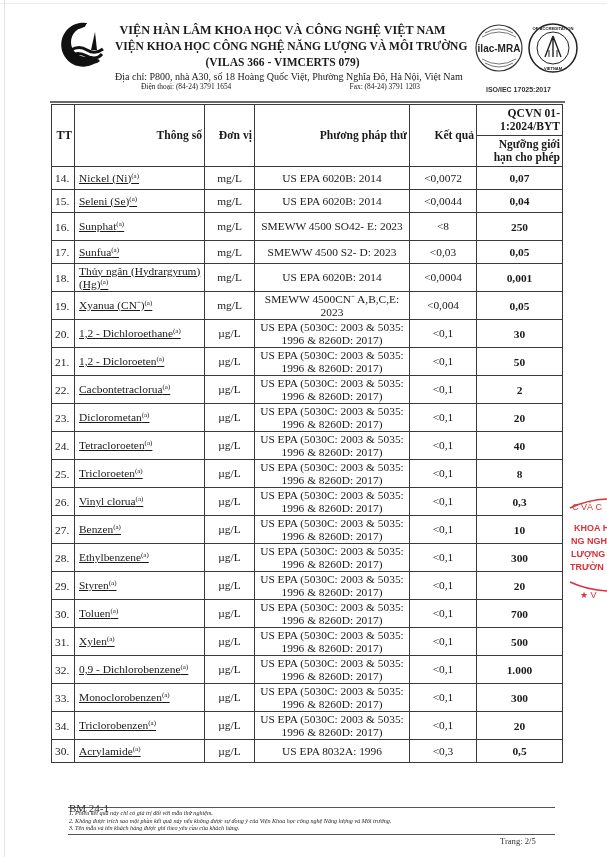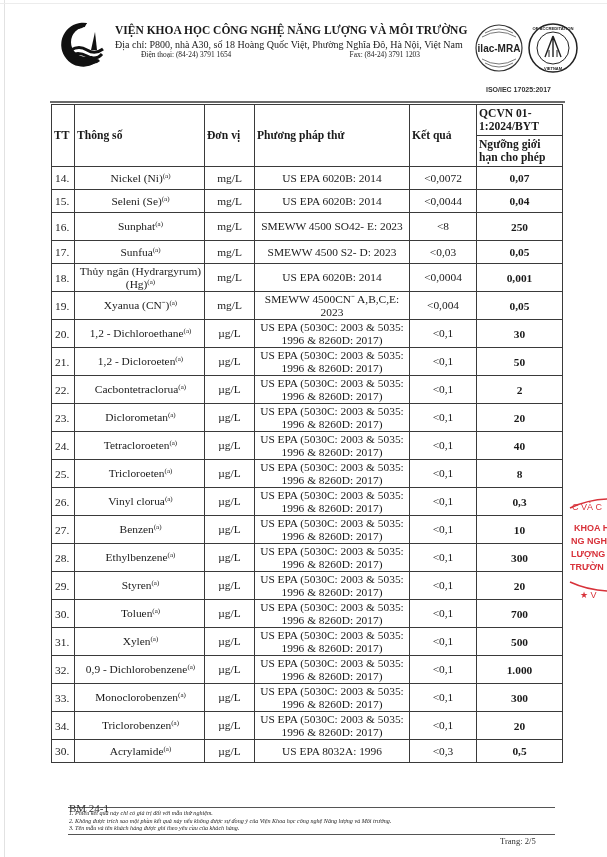--- a/index.html
+++ b/index.html
@@ -25,23 +25,23 @@
   .head-rule { position: absolute; left: 50px; top: 101px; width: 515px; height: 2px; background: #6a6a6a; }
 
   
   table.results {
     position: absolute; left: 51px; top: 104px; width: 511px;
     border-collapse: collapse; table-layout: fixed; font-size: 11.4px;
   }
   table.results td, table.results th {
     border: 1px solid #3a3a3a; padding: 0 2px; vertical-align: middle;
   }
-  table.results th { font-weight: bold; text-align: left; font-size: 11.6px; line-height: 13px; }
+  table.results th { font-weight: bold; text-align: right; font-size: 11.6px; line-height: 13px; }
   .c-tt { text-align: left; padding-left: 3px !important; white-space: nowrap; }
-  .c-name { text-align: center; padding-left: 4px !important; line-height: 13px; }
+  .c-name { text-align: left; padding-left: 4px !important; line-height: 13px; text-decoration: underline; }
   .c-unit, .c-method, .c-result { text-align: center; line-height: 13px; }
   .c-limit { text-align: center; font-weight: bold; }
   sup { font-size: 7px; line-height: 0; vertical-align: 4px; }
   tr.r1 td { height: 22px; margin-top: 16px; }
   tr.r2 td { height: 27px; }
   tr.hdr1 th { height: 30px; }
   tr.hdr2 th { height: 30px; }
 
   
   .stamp { position: absolute; left: 566px; top: 486px; width: 60px; height: 120px; overflow: hidden; }
@@ -64,21 +64,23 @@
   <path d="M30 3 A22 22 0 1 0 42 40 A24 24 0 0 1 30 3 Z" fill="#111"></path>
   <circle cx="29" cy="22" r="15" fill="#fff"></circle>
   <path d="M30 3 A22 22 0 0 0 10 36 A20 20 0 0 1 25 8 Z" fill="#111"></path>
   <path d="M38 12 L40 30 L34 30 Z" fill="#111"></path>
   <path d="M14 30 Q22 25 30 30 T46 29" stroke="#111" stroke-width="3" fill="none"></path>
   <path d="M12 36 Q21 31 30 36 T45 34" stroke="#111" stroke-width="3" fill="none"></path>
   <path d="M14 42 Q22 38 30 41 T42 40" stroke="#111" stroke-width="3" fill="none"></path>
 </svg>
 
 <div class="head-text">
+  <div class="h1">VIỆN HÀN LÂM KHOA HỌC VÀ CÔNG NGHỆ VIỆT NAM</div>
   <div class="h2">VIỆN KHOA HỌC CÔNG NGHỆ NĂNG LƯỢNG VÀ MÔI TRƯỜNG</div>
+  <div class="h4">(VILAS 366 - VIMCERTS 079)</div>
   <div class="addr">Địa chỉ: P800, nhà A30, số 18 Hoàng Quốc Việt, Phường Nghĩa Đô, Hà Nội, Việt Nam</div>
   <div class="phone-row">
     <span>Điện thoại: (84-24) 3791 1654</span>
     <span>Fax: (84-24) 3791 1203</span>
   </div>
 </div>
 
 <svg class="ilac" viewBox="0 0 50 50">
   <circle cx="25" cy="25" r="23" fill="none" stroke="#333" stroke-width="1.2"></circle>
   <path d="M8 14 Q25 4 42 14" stroke="#555" fill="none" stroke-width="0.8"></path>

